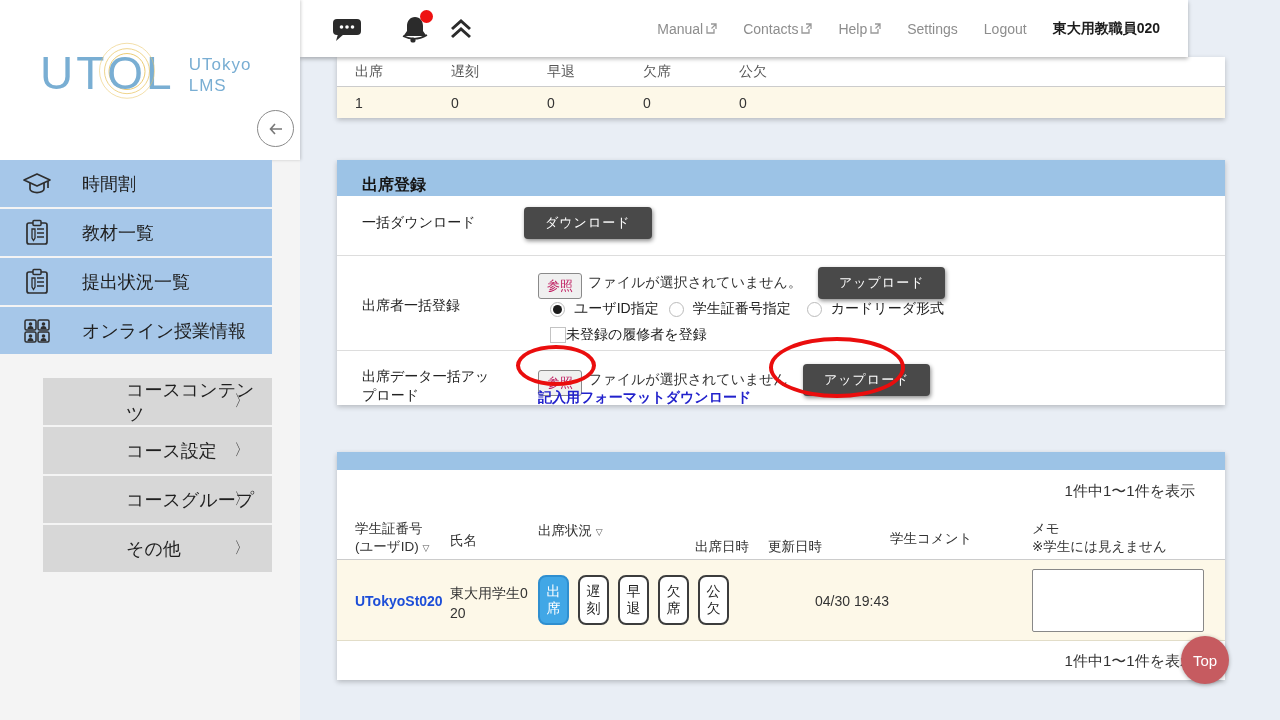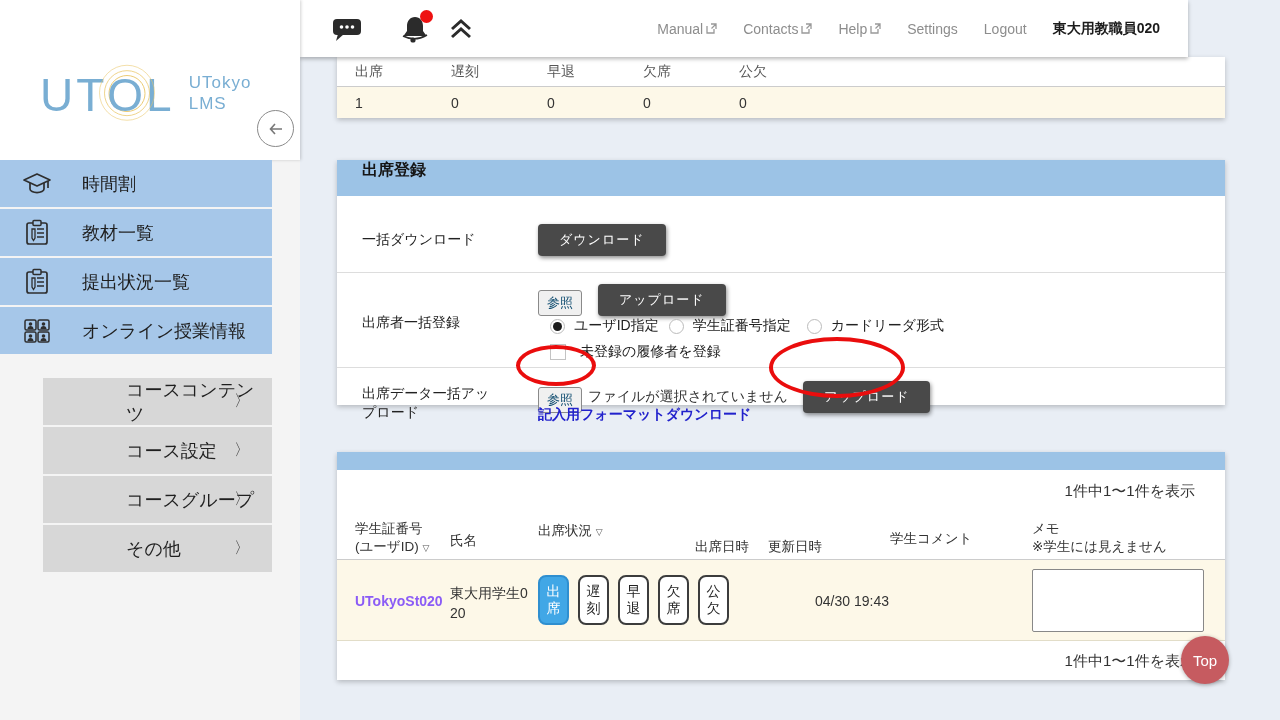--- a/index.html
+++ b/index.html
@@ -2,21 +2,21 @@
 <html><head>
 <meta charset="utf-8">
 <style>
   * { margin:0; padding:0; box-sizing:border-box; }
   html,body { width:1280px; height:720px; overflow:hidden;
     font-family:"Liberation Sans","DejaVu Sans",sans-serif; background:#e9eef5; }
 
   
   .sidebar { position:absolute; left:0; top:0; width:300px; height:720px; background:#f4f4f4; z-index:30; }
   .sidebar-top { position:relative; width:300px; height:160px; background:#ffffff; box-shadow:1px 0 3px rgba(0,0,0,.18); }
-  .logo { position:absolute; left:40px; top:50px; display:flex; align-items:flex-start; cursor:pointer;margin-top:22px; }
+  .logo { position:absolute; left:40px; top:50px; display:flex; align-items:flex-end; cursor:pointer; }
   .logo-main { font-size:46px; font-weight:200; color:#79aed3; letter-spacing:3px; line-height:1; display:flex; align-items:center; }
   .logo-o { position:relative; display:inline-block; z-index:1; }
   .ring { position:absolute; border:1.5px solid #e9c565; border-radius:50%; left:50%; top:50%; transform:translate(-50%,-54%); z-index:-1; }
   .r1 { width:56px; height:56px; opacity:.55; }
   .r2 { width:46px; height:46px; opacity:.75; }
   .r3 { width:37px; height:37px; opacity:.9; }
   .logo-sub { margin-left:14px; color:#79aed3; font-size:17px; font-weight:300; line-height:1.25; letter-spacing:1px; }
   .collapse-btn { position:absolute; right:6px; top:110px; width:37px; height:37px; border-radius:50%;
     border:1.5px solid #8a8a8a; background:#fff; color:#777; display:flex; align-items:center; justify-content:center; cursor:pointer; }
 
@@ -48,38 +48,38 @@
   .card-summary { top:57px; height:61px; }
   .sum-row { display:flex; height:30px; align-items:center; }
   .sum-head { border-bottom:1px solid #ccc; }
   .sum-cell { width:96px; padding-left:18px; font-size:14px; }
   .sum-head .sum-cell { color:#555; }
   .sum-vals { background:#fdf8e8; height:31px; }
   .sum-vals .sum-cell { color:#333; }
 
   
   .card-register { top:160px; height:245px; }
-  .sec-header { height:36px; background:#9cc3e6; display:flex; align-items:flex-start; }
+  .sec-header { height:36px; background:#9cc3e6; display:flex; align-items:flex-end; }
   .sec-title { margin-left:25px; font-size:16px; font-weight:bold; color:#161616; }
   .form-row { position:relative; border-bottom:1px solid #ddd; }
-  .row-dl { height:60px;margin-top:17px; }
+  .row-dl { height:60px; }
   .row-bulk { height:95px; }
   .row-data { height:63px; border-bottom:none; }
   .form-label { position:absolute; left:25px; font-size:14px; color:#222; width:150px; line-height:1.35; }
   .btn-dark { background:#494949; color:#fff; border:none; border-radius:4px; font-size:13px;
     padding:7px 21px; cursor:pointer; box-shadow:1px 2px 4px rgba(0,0,0,.45); letter-spacing:1px; }
   .btn-browse { background:#f0f0f0; border:1px solid #8a8a8a; border-radius:3px; font-size:13px;
-    color:#0c4a6e; padding:3px 8px; cursor:pointer;margin-top:7px; }
+    color:#be185d; padding:3px 8px; cursor:pointer;margin-top:7px; }
   .no-file { font-size:14px; color:#333; }
   .file-line { position:absolute; left:201px; display:flex; align-items:center; gap:6px; }
   .radio-line { position:absolute; left:213px; top:44px; display:flex; align-items:center; gap:10px; }
   .radio { display:flex; align-items:center; gap:9px; font-size:14px; color:#222; cursor:pointer; }
   .rdot { width:15px; height:15px; border-radius:50%; border:1px solid #bbb; background:#fff; position:relative; }
   .rdot.on::after { content:""; position:absolute; left:2px; top:2px; width:9px; height:9px; border-radius:50%; background:#1c1c1c; }
-  .check-line { position:absolute; left:213px; top:70px; display:flex; align-items:center; gap:14px; cursor:pointer; }
+  .check-line { position:absolute; left:213px; top:70px; display:flex; align-items:center; gap:0; cursor:pointer; }
   .cbox { width:16px; height:16px; border:1px solid #c3c3c3; background:#fff; }
   .check-label { font-size:14px; color:#222; }
   .fmt-link { position:absolute; left:201px; top:38px; font-size:14px; font-weight:bold; color:#2222cc;
     text-decoration:none; cursor:pointer; }
   .red-ellipse { position:absolute; border:4px solid #ea0d0d; border-radius:50%; z-index:5; pointer-events:none; }
   .re1 { left:516px; top:345px; width:80px; height:41px; }
   .re2 { left:769px; top:337px; width:136px; height:61px; }
 
   
   .card-students { top:452px; height:228px; }
@@ -90,21 +90,21 @@
   .th { position:absolute; line-height:1.35; }
   .th-id { left:18px; top:10px; }
   .th-name { left:113px; top:22px; }
   .th-status { left:201px; top:12px; }
   .th-attend { left:358px; top:28px; }
   .th-update { left:431px; top:28px; }
   .th-comment { left:553px; top:20px; }
   .th-memo { left:695px; top:10px; }
   .sort-arrow { font-size:9px; color:#555; }
   .trow { position:relative; height:81px; background:#fdf8e8; border-bottom:1px solid #e2ddc8; }
-  .td-id { position:absolute; left:18px; top:33px; font-size:14px; font-weight:bold; color:#8b5cf6; cursor:pointer; }
+  .td-id { position:absolute; left:18px; top:33px; font-size:14px; font-weight:bold; color:#1d4ed8; cursor:pointer; }
   .td-name { position:absolute; left:113px; top:24px; width:80px; font-size:14px; color:#333; line-height:1.4; word-break:break-all; }
   .status-group { position:absolute; left:201px; top:15px; display:flex; gap:9px; }
   .st-btn { width:31px; height:50px; border:2px solid #3c3c3c; border-radius:8px; background:#fff; color:#222;
     font-size:14px; line-height:1.2; padding:4px 0; text-align:center; word-break:break-all; cursor:pointer;
     font-family:inherit; display:flex; align-items:center; justify-content:center; }
   .st-btn span { width:1em; display:inline-block; }
   .st-btn.sel { background:#41a7e6; border-color:#2f8fd0; color:#fff; }
   .td-update { position:absolute; left:478px; top:33px; font-size:14px; color:#333; }
   .memo-box { position:absolute; left:695px; top:9px; width:172px; height:63px; border:1px solid #888;
     border-radius:2px; background:#fff; resize:none; font-family:inherit; font-size:13px; padding:4px; }
@@ -283,27 +283,28 @@
   </div>
 </div>
 
 <div class="card card-register">
   <div class="sec-header">
     <span class="sec-title">出席登録</span>
   </div>
 
   <div class="form-row row-dl">
     <span class="form-label" style="top:17px;">一括ダウンロード</span>
-    <button class="btn-dark" style="position:absolute; left:201px; top:11px;">ダウンロード</button>
+    <button class="btn-dark" style="position:absolute; left:187px; top:11px;">ダウンロード</button>
   </div>
 
   <div class="form-row row-bulk">
     <span class="form-label" style="top:40px;">出席者一括登録</span>
     <div class="file-line" style="top:10px;">
       <button class="btn-browse">参照</button>
+      <span class="no-file">ファイルが選択されていません。</span>
       <button class="btn-dark" style="margin-left:10px;">アップロード</button>
     </div>
     <div class="radio-line">
       <span class="radio">
           <span class="rdot on"></span>
           <span>ユーザID指定</span>
         </span>
       <span class="radio">
           <span class="rdot"></span>
           <span>学生証番号指定</span>

